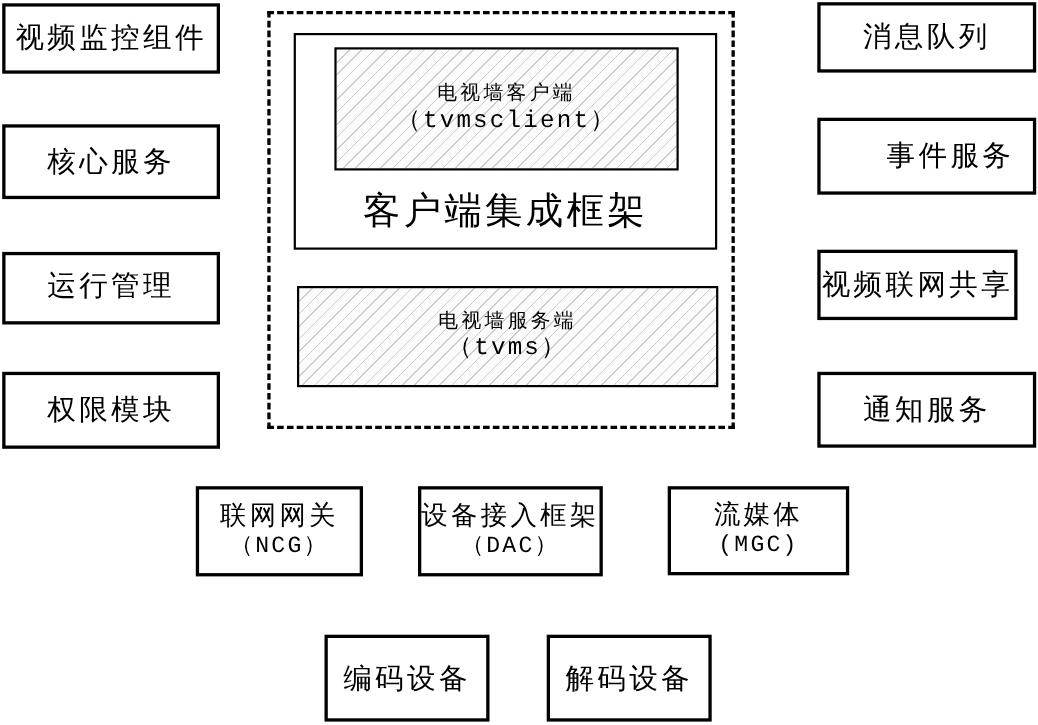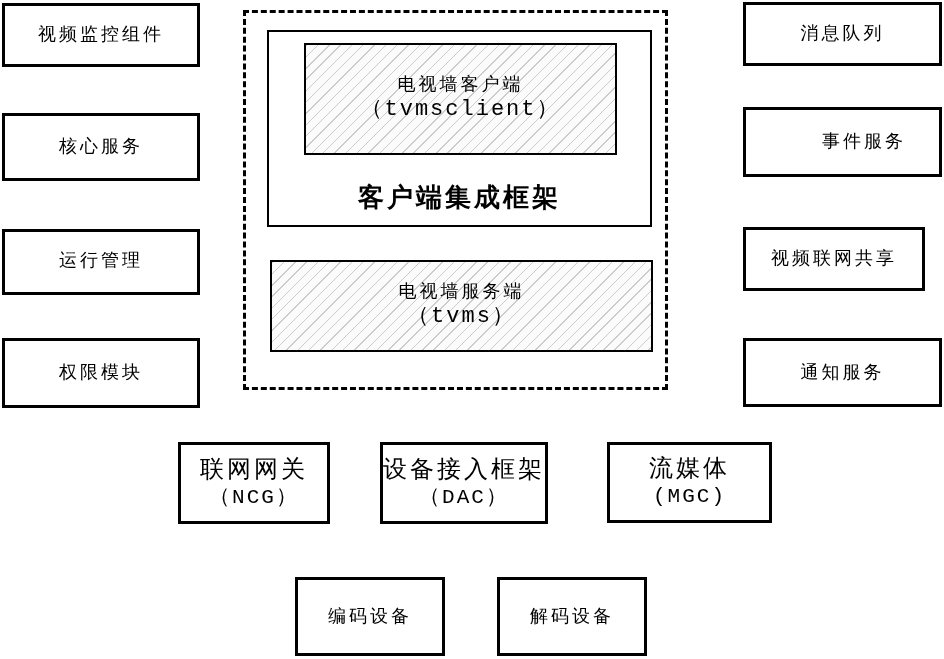--- a/index.html
+++ b/index.html
@@ -20,21 +20,21 @@
     position: absolute;
     box-sizing: border-box;
     border: 3px solid #000000;
     background: #ffffff;
     display: flex;
     align-items: center;
     justify-content: center;
     text-align: center;
   }
   .box .lbl {
-    font-size: 18px;
+    font-size: 26px;
     letter-spacing: 3px;
     line-height: 1.2;
     white-space: nowrap;
   }
   
   .dashed-group {
     position: absolute;
     box-sizing: border-box;
     left: 243px; top: 10px;
     width: 425px; height: 380px;
@@ -48,24 +48,23 @@
     left: 267px; top: 30px;
     width: 385px; height: 197px;
     border: 2px solid #000000;
     background: #ffffff;
   }
   .framework-label {
     position: absolute;
     left: 0; right: 0;
     bottom: 10px;
     text-align: center;
-    font-size: 26px;
+    font-size: 34px;
     letter-spacing: 3px;
     white-space: nowrap;
-    font-weight: bold;
   }
   
   .hatch {
     border-width: 2px;
     background-color: #fbfbfb;
     background-image: repeating-linear-gradient(
       135deg,
       #cccccc 0px, #cccccc 1px,
       rgba(0,0,0,0) 1px, rgba(0,0,0,0) 8px
     );

